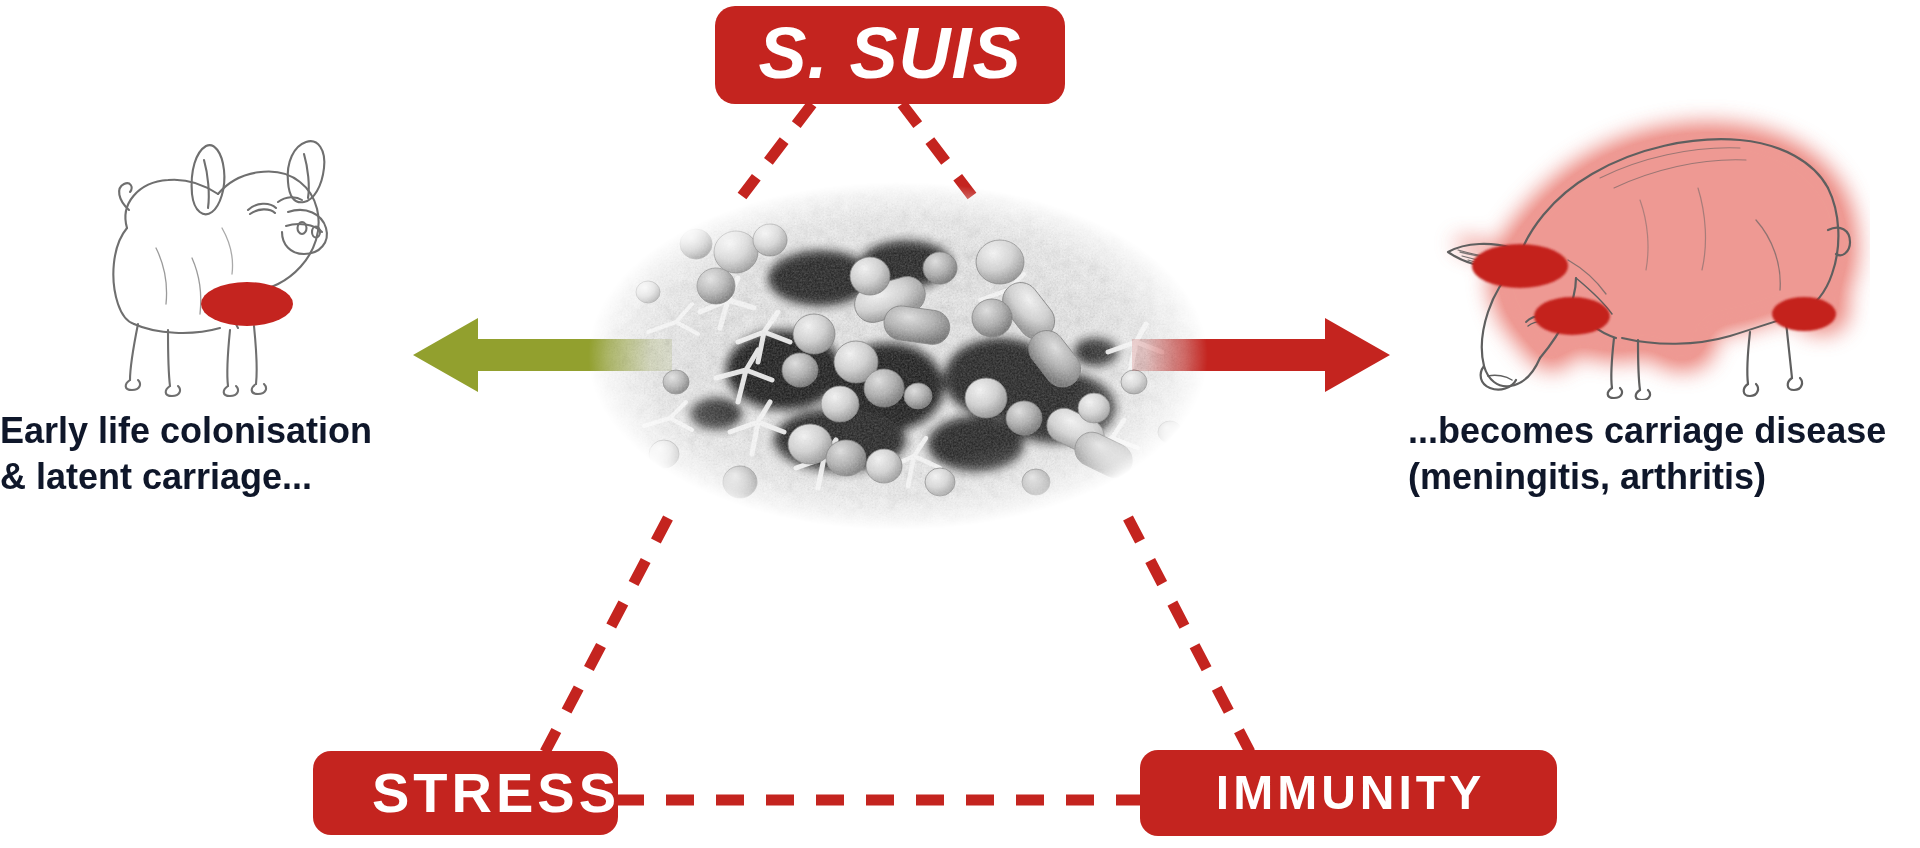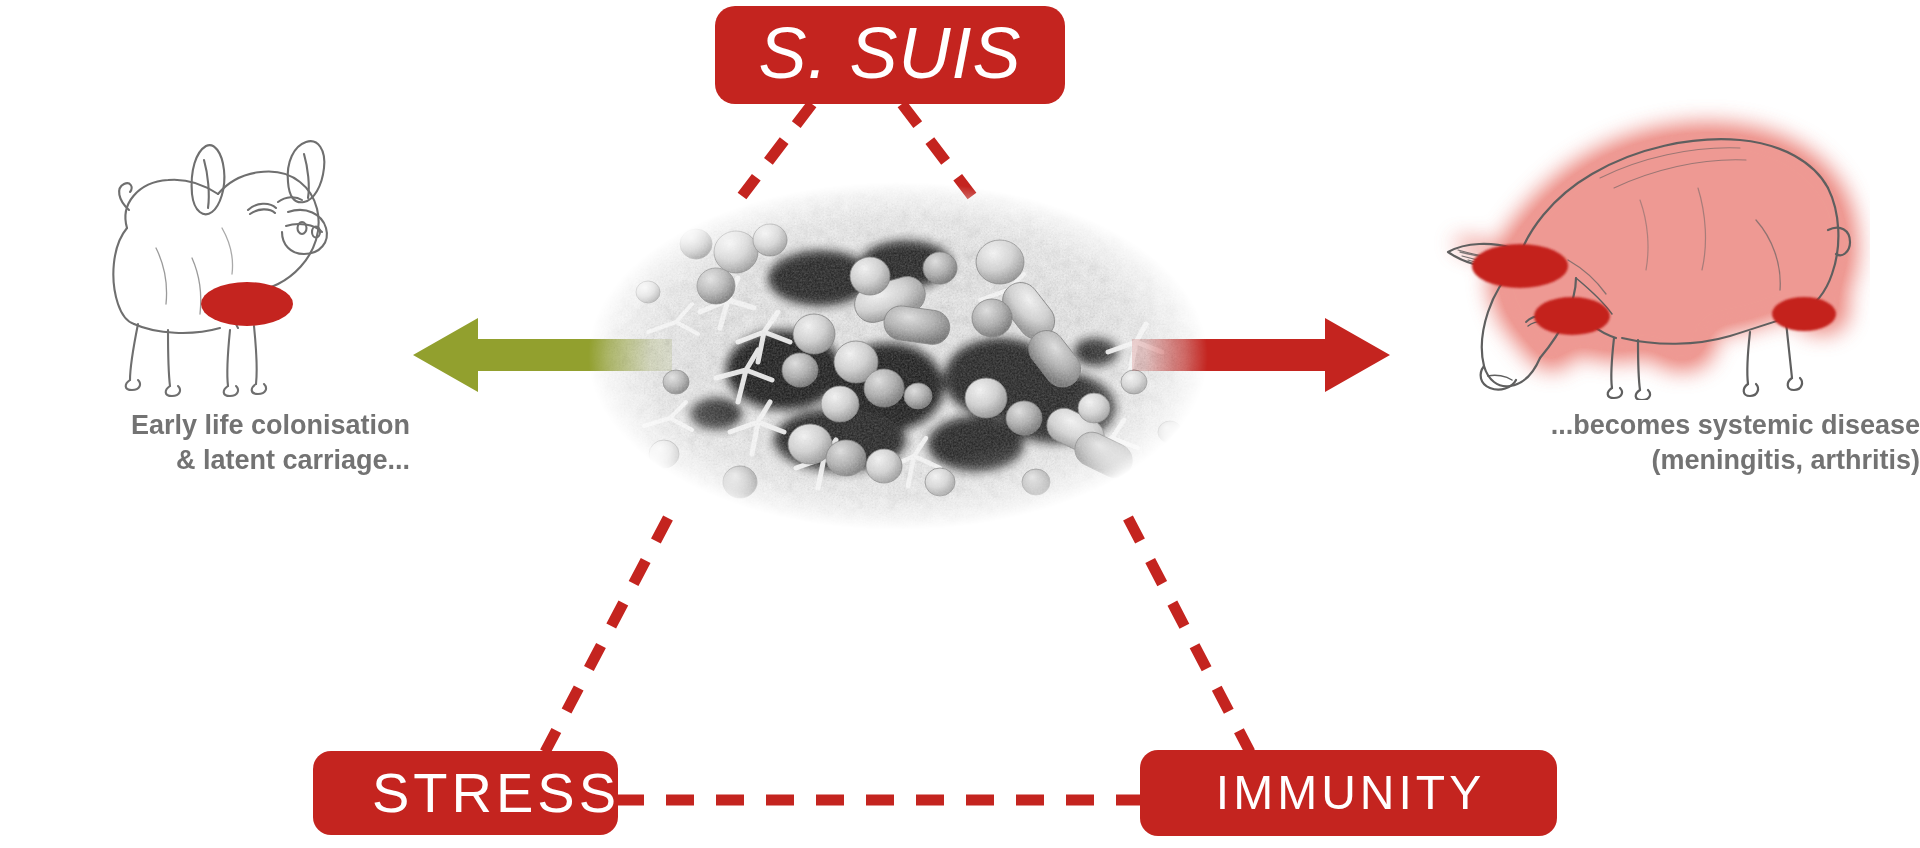--- a/index.html
+++ b/index.html
@@ -27,21 +27,21 @@
     align-items: center;
     justify-content: center;
     background: #c4241f;
     border-radius: 18px;
     color: #ffffff;
     box-sizing: border-box;
     user-select: none;
   }
   .pill-text {
     color: #ffffff;
-    font-weight: normal;
+    font-weight: bold;
     line-height: 1;
     white-space: nowrap;
   }
 
   #pill-ssuis {
     left: 715px;
     top: 6px;
     width: 350px;
     height: 98px;
     border-radius: 20px;
@@ -76,25 +76,25 @@
   }
   #pill-immunity .pill-text {
     font-size: 48px;
     letter-spacing: 4px;
     transform: translateX(2px);
   }
 
   
   .caption {
     position: absolute;
-    color: #737373;
-    font-size: 27px;
+    color: #0f172a;
+    font-size: 36px;
     font-weight: bold;
     line-height: 1.28;
-    text-align: right;
+    text-align: left;
     white-space: pre-line;
   }
   #caption-left  { left: 0px;    top: 408px; width: 410px; }
   #caption-right { left: 1408px; top: 408px; width: 512px; }
 
   
   #connectors {
     position: absolute;
     left: 0; top: 0;
     width: 1920px; height: 848px;
@@ -470,16 +470,16 @@
     <span class="pill-text">STRESS</span>
   </div>
 
   <div class="pill" id="pill-immunity">
     <span class="pill-text">IMMUNITY</span>
   </div>
 
   <div class="caption" id="caption-left">Early life colonisation
 &amp; latent carriage...</div>
 
-  <div class="caption" id="caption-right">...becomes systemic disease
+  <div class="caption" id="caption-right">...becomes carriage disease
 (meningitis, arthritis)</div>
 
 </div>
 
 </body></html>

